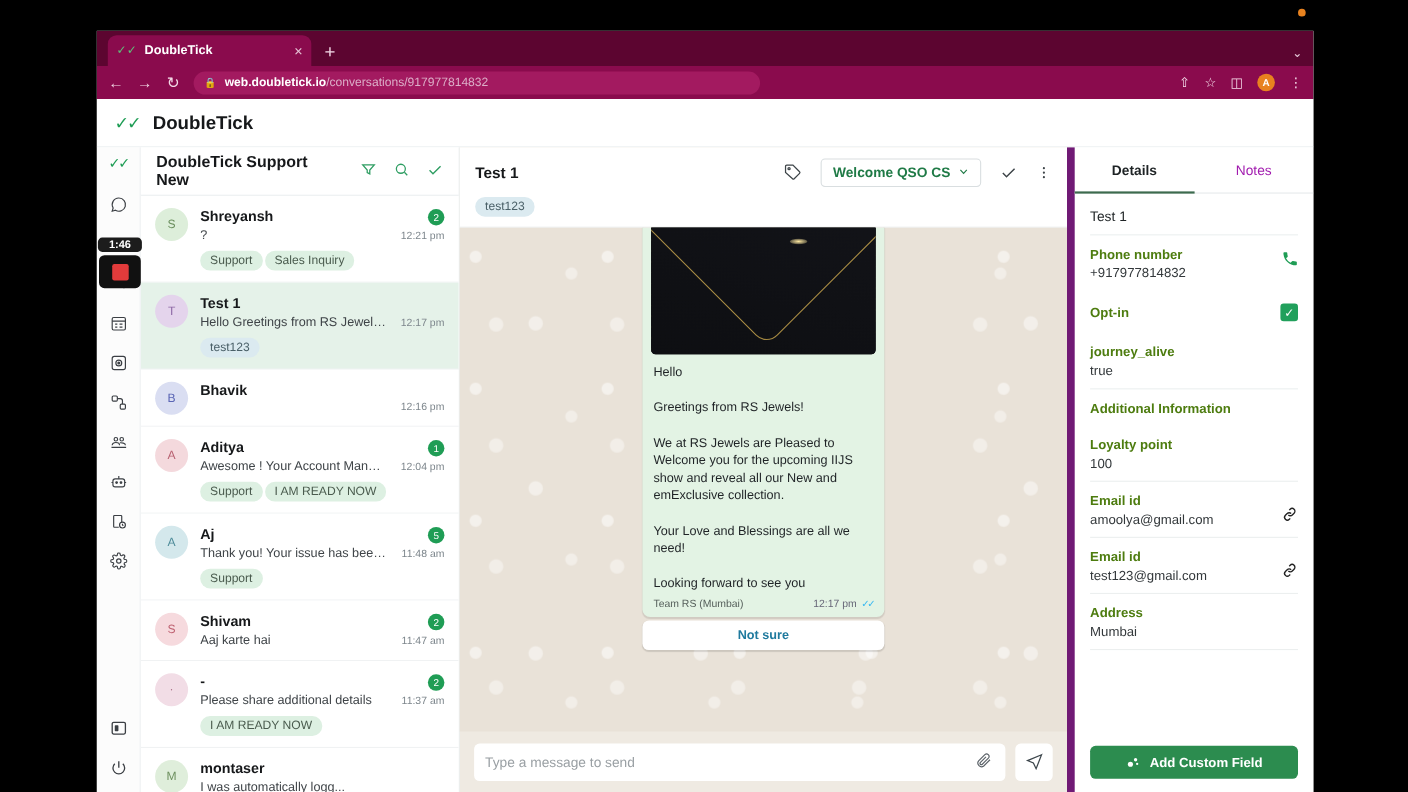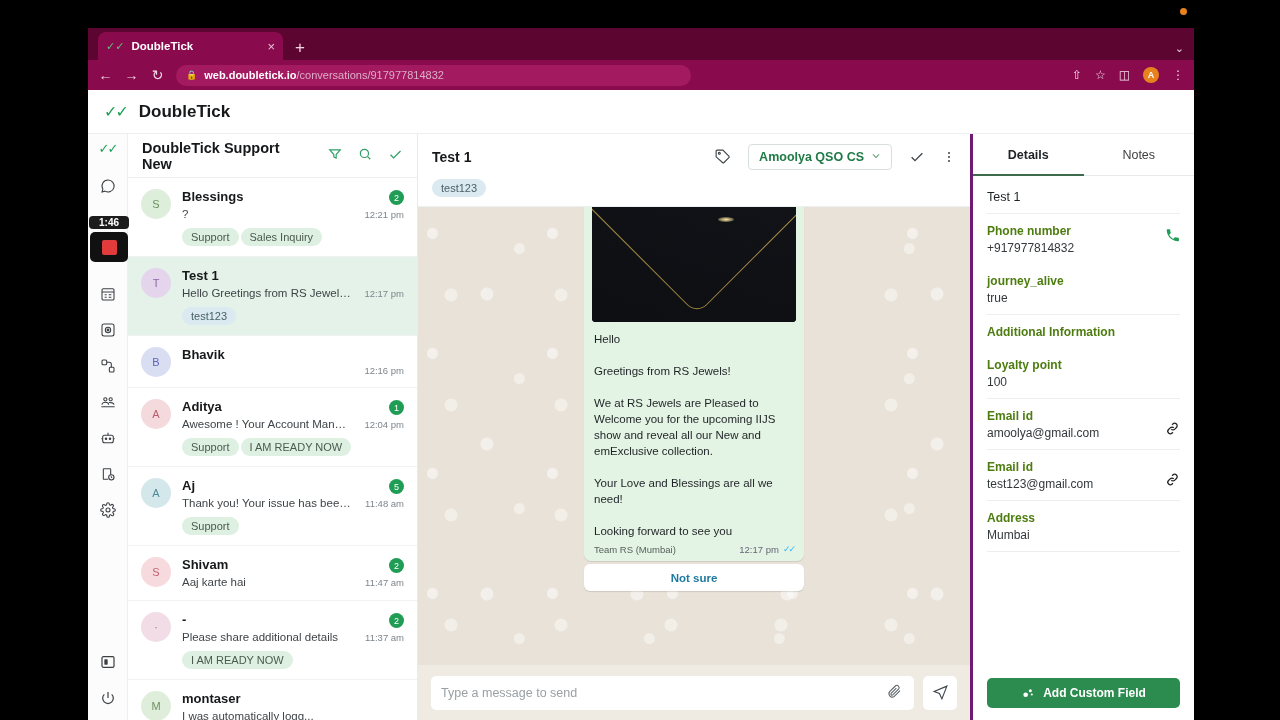--- a/index.html
+++ b/index.html
@@ -141,23 +141,23 @@
   .composer { height:55px; display:flex; align-items:center; padding:0 13px; gap:9px; }
   .inputbox { flex:1; height:34px; background:#fff; border-radius:5px; display:flex; align-items:center;
               padding:0 10px; position:relative; }
   .inputbox input { border:none; outline:none; flex:1; font-size:12.5px; color:#4d7c0f; font-family:inherit; background:transparent; }
   .inputbox input::placeholder { color:#9aa0a4; }
   .clip { color:#5b6268; font-size:15px; cursor:pointer; margin-right:2px; }
   .sendbtn { width:34px;height:34px;background:#fff;border-radius:5px;display:flex;align-items:center;
              justify-content:center; color:#3d464c; font-size:14px; cursor:pointer; }
 
   
-  .details { width:224px; background:#fff; border-left:3px solid #701a75; display:flex; flex-direction:column; }
+  .details { width:224px; background:#fff; border-left:7px solid #701a75; display:flex; flex-direction:column; }
   .dt-tabs { display:flex; height:42px; border-bottom:1px solid #e6eaec; }
-  .dt-tab { flex:1; display:flex; align-items:center; justify-content:center; font-size:12.5px; color:#404040;
+  .dt-tab { flex:1; display:flex; align-items:center; justify-content:center; font-size:12.5px; color:#a21caf;
             cursor:pointer; position:relative; }
   .dt-tab.on { color:#1e2325; font-weight:bold; }
   .dt-tab.on:after { content:""; position:absolute; left:0; right:0; bottom:-1px; height:2px; background:#3d6b4e; }
   .dt-body { flex:1; padding:0 14px; overflow:hidden; }
   .dt-name { font-size:12.5px; color:#1e2325; padding:14px 0 9px 0; border-bottom:1px solid #ecefef; }
   .dt-field { padding:10px 0 9px 0; position:relative; }
   .dt-field.sep { border-bottom:1px solid #ecefef; }
   .dt-label { font-size:12px; font-weight:bold; color:#4d7c0f; }
   .dt-value { font-size:12px; color:#33383b; margin-top:3px; }
   .dt-action { position:absolute; right:0; top:14px; font-size:13px; color:#1f9d55; cursor:pointer; }
@@ -323,21 +323,21 @@
             <span class="ic">
               <svg width="15" height="15" viewBox="0 0 24 24" fill="none" stroke="currentColor" stroke-width="2">
                   <path d="M4 12.5l5 5L20 6.5"></path>
                 </svg>
             </span>
           </div>
           <div class="cl-scroll" id="conv-scroll">
               <div class="conv">
                 <div class="av" style="background:#ddeeda;color:#6b8f5e">S</div>
                 <div class="conv-main">
-                  <div class="conv-name">Blessings</div>
+                  <div class="conv-name">Shreyansh</div>
                   <div class="conv-prev">?</div>
                   <div class="conv-tags">
                     <span class="tg">Support</span>
                     <span class="tg">Sales Inquiry</span>
                   </div>
                 </div>
                 <span class="conv-time" style="top:31px">12:21 pm</span>
                 <span class="badge">2</span>
               </div>
               <div class="conv active">
@@ -418,21 +418,21 @@
           <div class="chat-head">
             <div class="ch-row">
               <span class="ch-name">Test 1</span>
               <span class="ch-ic">
                 <svg width="17" height="17" viewBox="0 0 24 24" fill="none" stroke="currentColor" stroke-width="1.6">
                     <path d="M3 12.5V4.5A1.5 1.5 0 0 1 4.5 3h8l8.5 8.5a1.5 1.5 0 0 1 0 2.1l-6.9 6.9a1.5 1.5 0 0 1-2.1 0z"></path>
                     <circle cx="7.5" cy="7.5" r="1.4"></circle>
                   </svg>
               </span>
               <span class="assignee">
-                <span>Amoolya QSO CS</span>
+                <span>Welcome QSO CS</span>
                 <span>
                   <svg width="10" height="10" viewBox="0 0 24 24" fill="none" stroke="currentColor" stroke-width="2.4">
                       <path d="M5 8l7 8 7-8"></path>
                     </svg>
                 </span>
               </span>
               <span class="ch-ic">
                 <svg width="16" height="16" viewBox="0 0 24 24" fill="none" stroke="currentColor" stroke-width="2">
                     <path d="M4 12.5l5 5L20 6.5"></path>
                   </svg>
@@ -510,20 +510,24 @@
             <div class="dt-field">
               <div class="dt-label">Phone number</div>
               <div class="dt-value">+917977814832</div>
               <span class="dt-action">
                 <svg width="15" height="15" viewBox="0 0 24 24" fill="currentColor">
                     <path d="M6.6 10.8a15 15 0 0 0 6.6 6.6l2.2-2.2a1.2 1.2 0 0 1 1.3-.3c1.4.5 2.9.7 4.4.7.7 0 1.2.5 1.2 1.2V20c0 .7-.5 1.2-1.2 1.2C10.9 21.2 2.8 13.1 2.8 3.2 2.8 2.5 3.3 2 4 2h3.2c.7 0 1.2.5 1.2 1.2 0 1.5.2 3 .7 4.4.1.4 0 .9-.3 1.3z"></path>
                   </svg>
               </span>
             </div>
 
+            <div class="optin">
+              <span class="dt-label">Opt-in</span>
+              <span class="chk">✓</span>
+            </div>
 
             <div class="dt-field sep">
               <div class="dt-label">journey_alive</div>
               <div class="dt-value">true</div>
             </div>
 
             <div class="dt-field">
               <div class="dt-label">Additional Information</div>
             </div>
 

